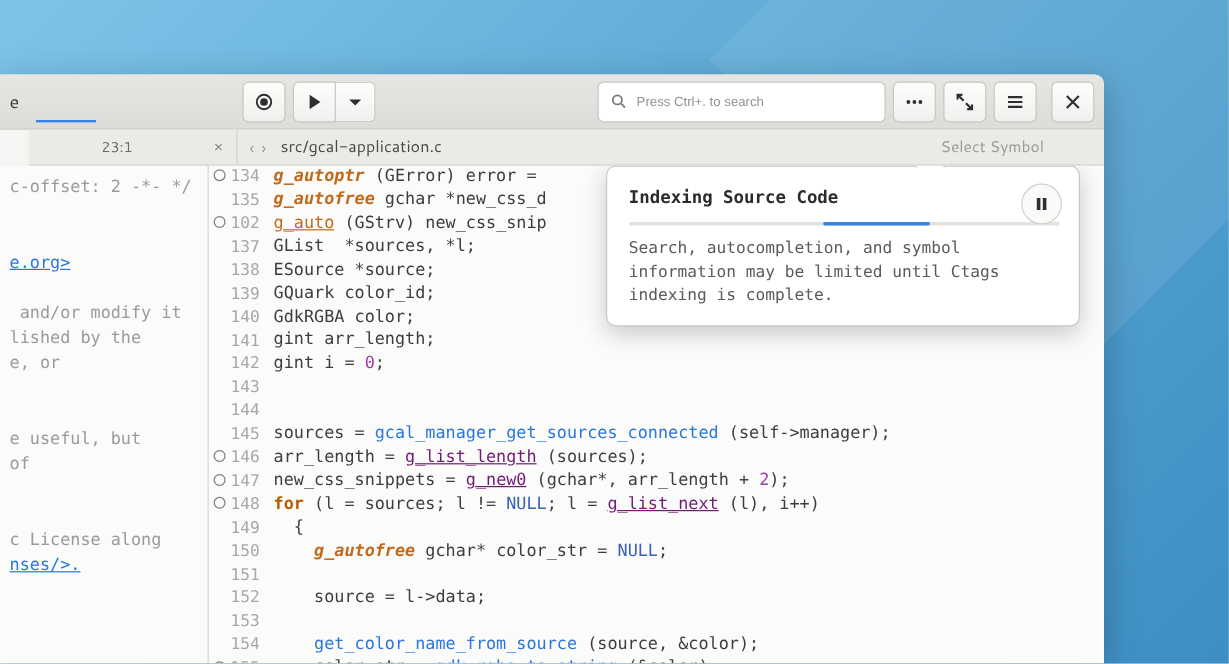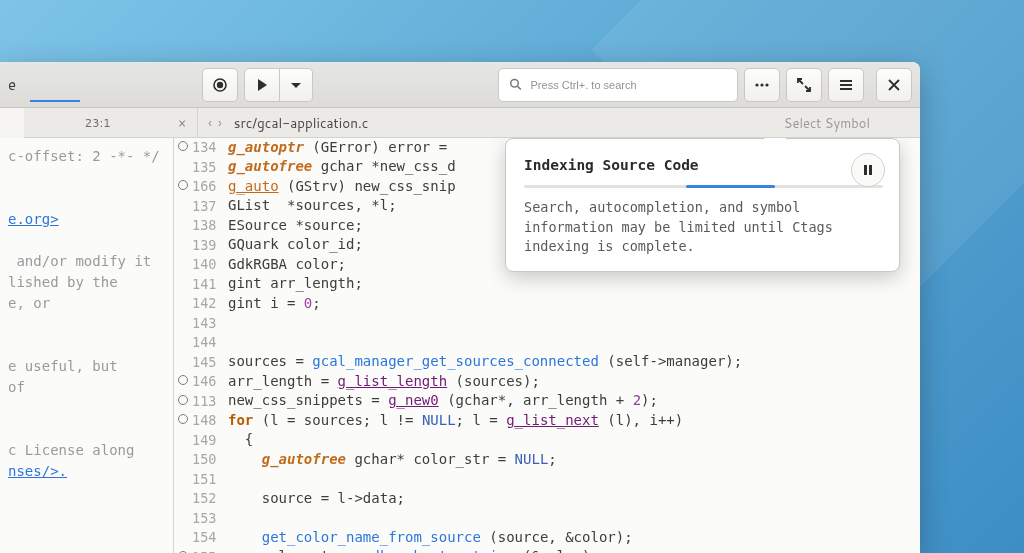--- a/index.html
+++ b/index.html
@@ -223,21 +223,21 @@
             <div class="gut-num">134</div>
             <div class="code"><span class="kw-b">g_autoptr</span> (GError) error =</div>
           </div>
           <div class="code-row">
             <div class="gut-mark"></div>
             <div class="gut-num">135</div>
             <div class="code"><span class="kw-b">g_autofree</span> gchar *new_css_d</div>
           </div>
           <div class="code-row">
             <div class="gut-mark"><span class="dot"></span></div>
-            <div class="gut-num">166</div>
+            <div class="gut-num">102</div>
             <div class="code"><span class="kw-u">g_auto</span> (GStrv) new_css_snip</div>
           </div>
           <div class="code-row">
             <div class="gut-mark"></div>
             <div class="gut-num">137</div>
             <div class="code">GList  *sources, *l;</div>
           </div>
           <div class="code-row">
             <div class="gut-mark"></div>
             <div class="gut-num">138</div>
@@ -278,21 +278,21 @@
             <div class="gut-num">145</div>
             <div class="code">sources = <span class="fn">gcal_manager_get_sources_connected</span> (self-&gt;manager);</div>
           </div>
           <div class="code-row">
             <div class="gut-mark"><span class="dot"></span></div>
             <div class="gut-num">146</div>
             <div class="code">arr_length = <span class="fn-u">g_list_length</span> (sources);</div>
           </div>
           <div class="code-row">
             <div class="gut-mark"><span class="dot"></span></div>
-            <div class="gut-num">113</div>
+            <div class="gut-num">147</div>
             <div class="code">new_css_snippets = <span class="fn-u">g_new0</span> (gchar<span class="op">*</span>, arr_length + <span class="lit">2</span>);</div>
           </div>
           <div class="code-row">
             <div class="gut-mark"><span class="dot"></span></div>
             <div class="gut-num">148</div>
             <div class="code"><span class="fl">for</span> (l = sources; l != <span class="cn">NULL</span>; l = <span class="fn-u">g_list_next</span> (l), i++)</div>
           </div>
           <div class="code-row">
             <div class="gut-mark"></div>
             <div class="gut-num">149</div>

